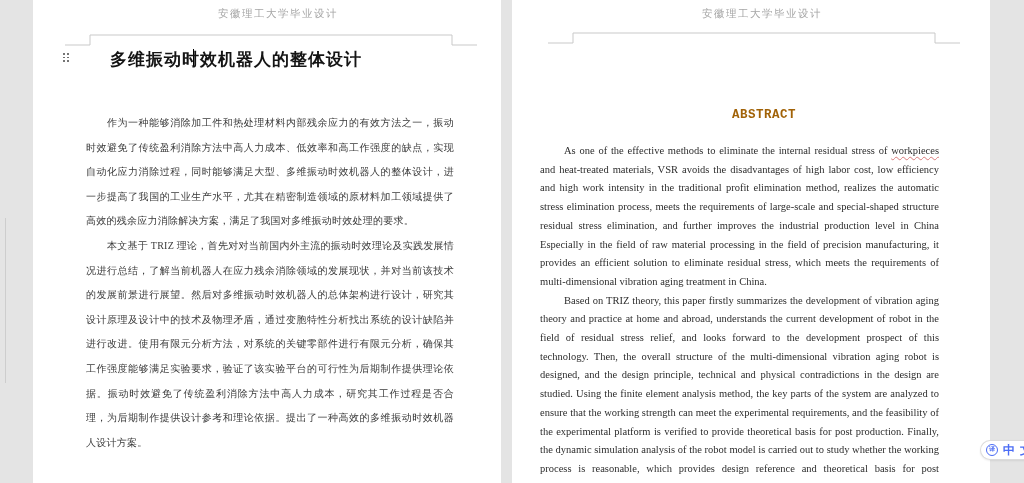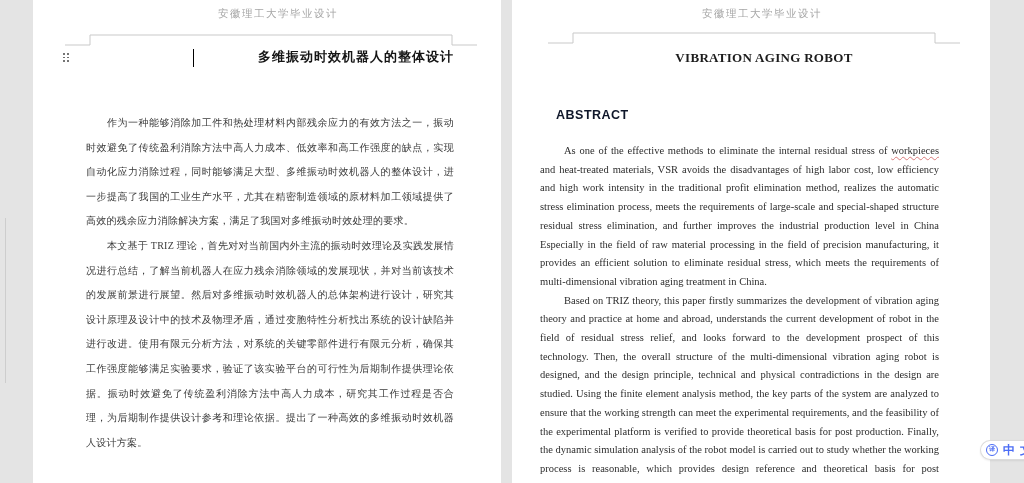--- a/index.html
+++ b/index.html
@@ -30,22 +30,22 @@
   }
 
   .boundary-overlay {
     position:absolute; left:0; top:0; width:1024px; height:483px;
     pointer-events:none;
   }
 
   
   .cn-title {
     position:absolute; top:48px; left:53px; width:368px;
-    text-align:right; text-indent:24px;
-    font-weight:bold; font-size:13px; color:#141414;
+    text-align:left; text-indent:24px;
+    font-weight:bold; font-size:17px; color:#141414;
     letter-spacing:1px;
     font-family:Liberation Sans, sans-serif;
   }
   .caret {
     position:absolute; left:160px; top:49px; width:1px; height:18px;
     background:#000;
   }
   .cn-abstract-heading {
     position:absolute; top:84px; left:53px; width:368px;
     text-align:center; text-indent:20px;
@@ -74,23 +74,23 @@
   
   .en-title {
     position:absolute; top:45px; left:28px; width:432px;
     text-align:center; padding-left:16px;
     font-family:"Liberation Serif", serif;
     font-weight:bold; font-size:13px; color:#1c1c1c;
     line-height:25px; letter-spacing:0.3px;
   }
   .en-abstract-heading {
     position:absolute; top:108px; left:28px; width:432px;
-    text-align:left; padding-left:16px;
-    font-family:Liberation Sans, sans-serif;
-    font-weight:bold; font-size:12.5px; color:#0f172a; letter-spacing:0.5px;
+    text-align:center; padding-left:16px;
+    font-family:Liberation Mono, monospace;
+    font-weight:bold; font-size:12.5px; color:#a16207; letter-spacing:0.5px;
   }
   .en-body {
     position:absolute; top:142px; left:28px; width:399px;
     font-family:"Liberation Serif", serif;
     font-size:10.5px; line-height:18.7px; color:#2d2d2d;
     text-align:justify;
   }
   .en-body p { text-indent:24px; }
   .spellcheck-word {
     text-decoration:underline; -webkit-text-decoration:underline wavy #d97b7b;
@@ -140,21 +140,20 @@
       <p>作为一种能够消除加工件和热处理材料内部残余应力的有效方法之一，振动时效避免了传统盈利消除方法中高人力成本、低效率和高工作强度的缺点，实现自动化应力消除过程，同时能够满足大型、多维振动时效机器人的整体设计，进一步提高了我国的工业生产水平，尤其在精密制造领域的原材料加工领域提供了高效的残余应力消除解决方案，满足了我国对多维振动时效处理的要求。</p>
       <p>本文基于 TRIZ 理论，首先对对当前国内外主流的振动时效理论及实践发展情况进行总结，了解当前机器人在应力残余消除领域的发展现状，并对当前该技术的发展前景进行展望。然后对多维振动时效机器人的总体架构进行设计，研究其设计原理及设计中的技术及物理矛盾，通过变胞特性分析找出系统的设计缺陷并进行改进。使用有限元分析方法，对系统的关键零部件进行有限元分析，确保其工作强度能够满足实验要求，验证了该实验平台的可行性为后期制作提供理论依据。振动时效避免了传统盈利消除方法中高人力成本，研究其工作过程是否合理，为后期制作提供设计参考和理论依据。提出了一种高效的多维振动时效机器人设计方案。</p>
       <p class="cn-keywords">关键词：残余应力；运动学分析；TRIZ；有限元分析；</p>
     </div>
   </div>
 
   <div class="page page-right">
     <div class="pg-header">安徽理工大学毕业设计</div>
 
     <div class="en-title">
-      <div>VIBRATION AGING ROBOT</div>
     </div>
 
     <div class="en-abstract-heading">ABSTRACT</div>
 
     <div class="en-body">
       <p><span>As one of the effective methods to eliminate the internal residual stress of </span><span class="spellcheck-word">workpieces</span><span> and heat-treated materials, VSR avoids the disadvantages of high labor cost, low efficiency and high work intensity in the traditional profit elimination method, realizes the automatic stress elimination process, meets the requirements of large-scale and special-shaped structure residual stress elimination, and further improves the industrial production level in China Especially in the field of raw material processing in the field of precision manufacturing, it provides an efficient solution to eliminate residual stress, which meets the requirements of multi-dimensional vibration aging treatment in China.</span></p>
       <p>Based on TRIZ theory, this paper firstly summarizes the development of vibration aging theory and practice at home and abroad, understands the current development of robot in the field of residual stress relief, and looks forward to the development prospect of this technology. Then, the overall structure of the multi-dimensional vibration aging robot is designed, and the design principle, technical and physical contradictions in the design are studied. Using the finite element analysis method, the key parts of the system are analyzed to ensure that the working strength can meet the experimental requirements, and the feasibility of the experimental platform is verified to provide theoretical basis for post production. Finally, the dynamic simulation analysis of the robot model is carried out to study whether the working process is reasonable, which provides design reference and theoretical basis for post production. An efficient design scheme of multi-dimensional vibration aging robot is proposed.</p>
     </div>
   </div>
 

